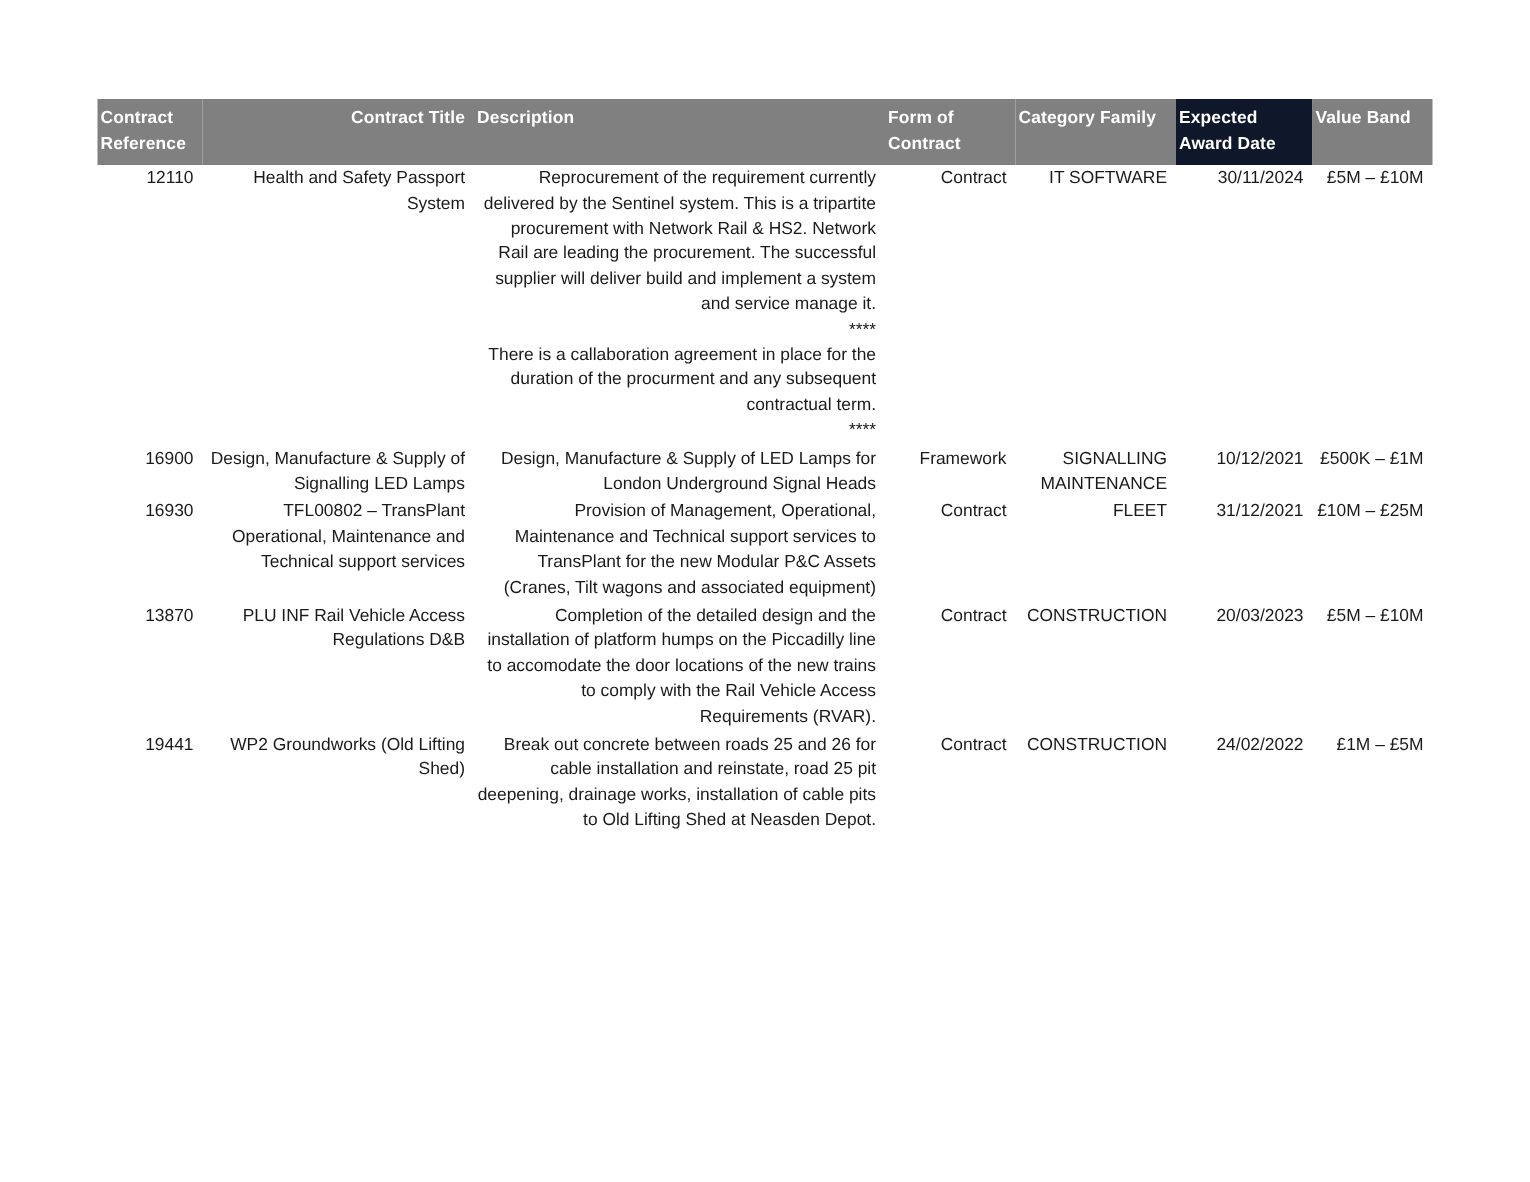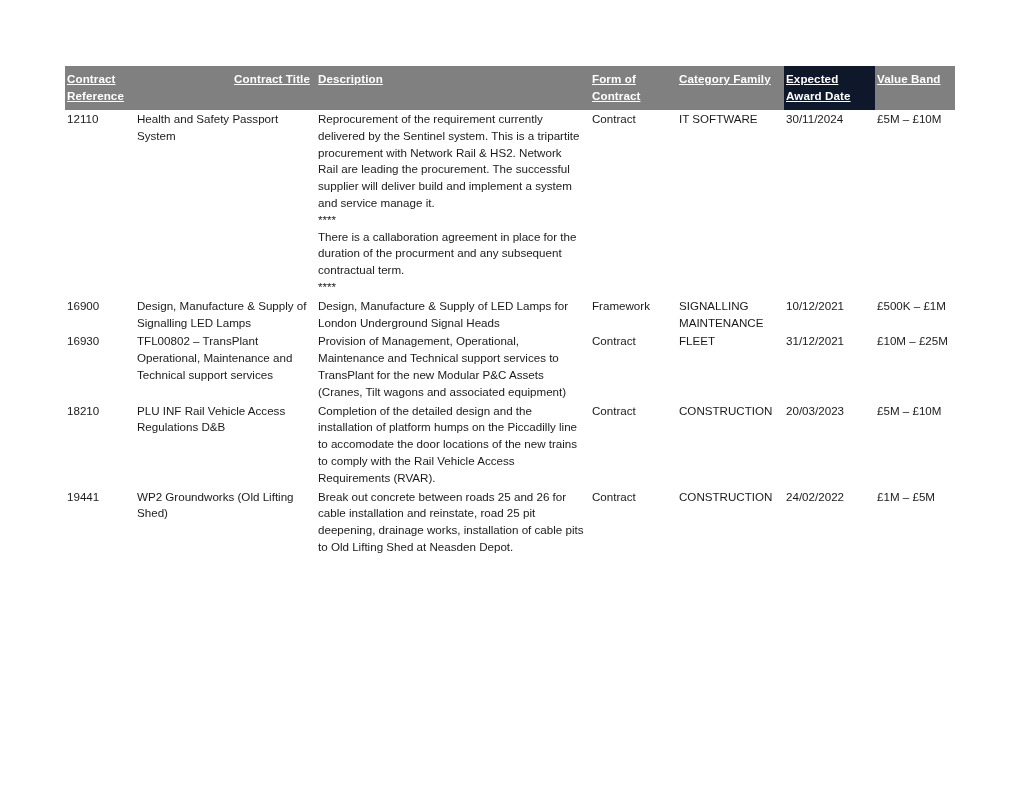--- a/index.html
+++ b/index.html
@@ -31,25 +31,24 @@
   table.contracts thead th {
     background: #808080;
     color: #ffffff;
     font-weight: bold;
     text-align: left;
     vertical-align: top;
     padding: 5px 6px 6px 2px;
     font-size: 11.6px;
     line-height: 16.5px;
     letter-spacing: 0.1px;
-    text-decoration: underline;
   }
   table.contracts tbody td {
     vertical-align: top;
-    text-align: left;
+    text-align: right;
     padding: 1px 6px 1px 2px;
     font-size: 11.6px;
     line-height: 16.8px;
     color: #1a1a1a;
   }
   
   col.c-ref   { width: 70px; }
   col.c-title { width: 181px; }
   col.c-desc  { width: 274px; }
   col.c-form  { width: 87px; }
@@ -108,21 +107,21 @@
         <tr>
           <td>16930</td>
           <td>TFL00802 – TransPlant Operational, Maintenance and Technical support services</td>
           <td class="desc-block">Provision of Management, Operational, Maintenance and Technical support services to TransPlant for the new Modular P&amp;C Assets (Cranes, Tilt wagons and associated equipment)</td>
           <td>Contract</td>
           <td>FLEET</td>
           <td>31/12/2021</td>
           <td>£10M – £25M</td>
         </tr>
         <tr>
-          <td>18210</td>
+          <td>13870</td>
           <td>PLU INF Rail Vehicle Access Regulations D&amp;B</td>
           <td class="desc-block">Completion of the detailed design and the installation of platform humps on the Piccadilly line to accomodate the door locations of the new trains to comply with the Rail Vehicle Access Requirements (RVAR).</td>
           <td>Contract</td>
           <td>CONSTRUCTION</td>
           <td>20/03/2023</td>
           <td>£5M – £10M</td>
         </tr>
         <tr>
           <td>19441</td>
           <td>WP2 Groundworks (Old Lifting Shed)</td>

